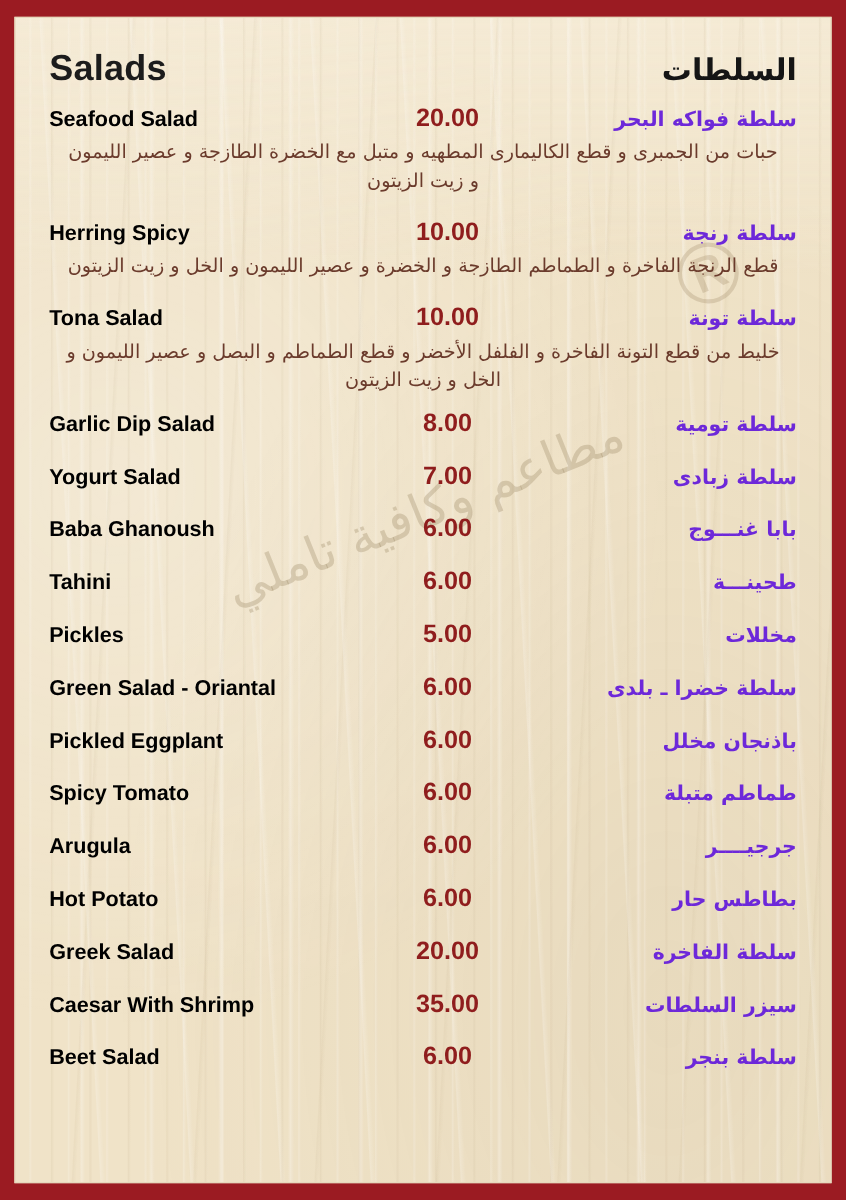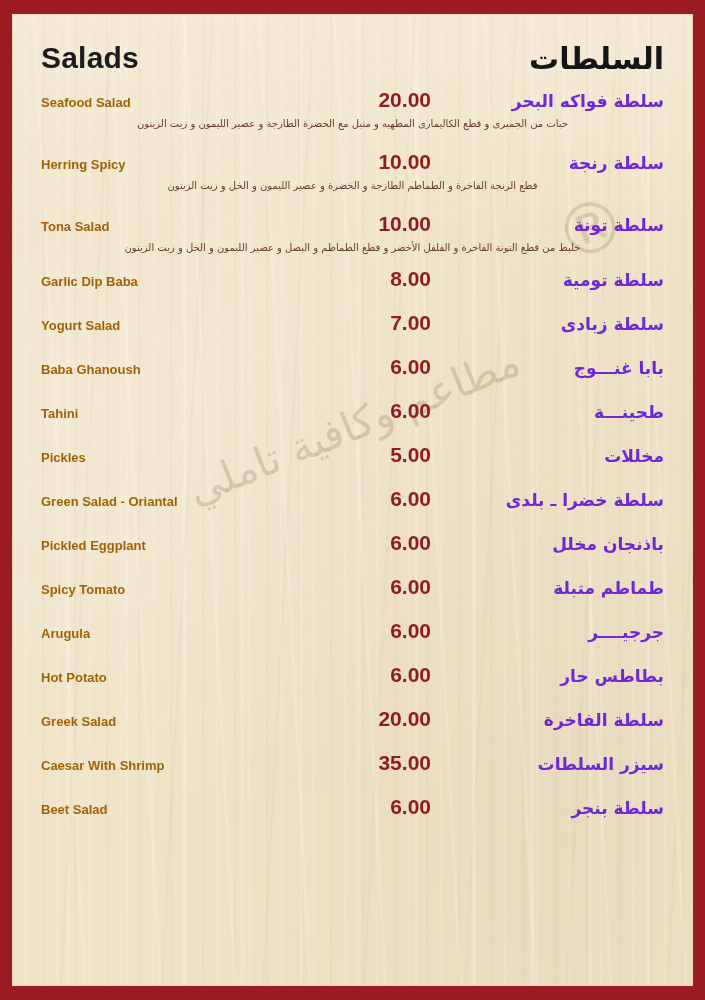--- a/index.html
+++ b/index.html
@@ -84,73 +84,73 @@
 
   .content {
     position: relative;
     z-index: 3;
     padding: 26px 26px 0 26px;
   }
 
   
   .head {
     display: flex;
-    align-items: flex-start;
+    align-items: center;
     justify-content: space-between;
     padding: 0 2px 2px 2px;
   }
   .head-en {
     font-size: 30px;
     font-weight: bold;
     color: #1c1c1c;
     letter-spacing: 0.2px;
   }
   .head-ar {
-    font-size: 30px;
+    font-size: 25px;
     font-weight: bold;
     color: #151515;
     direction: rtl;
     font-family: "DejaVu Sans", sans-serif;
   }
 
   
   .item {
     display: flex;
     align-items: baseline;
     padding: 0 2px;
   }
   .en {
     flex: 0 0 260px;
-    font-size: 13px;
-    font-weight: bold;
-    color: #a16207;
+    font-size: 18px;
+    font-weight: bold;
+    color: #000000;
     white-space: nowrap;
   }
   .price {
     flex: 0 0 130px;
-    text-align: right;
+    text-align: center;
     padding-left: 14px;
     font-size: 21px;
     font-weight: bold;
     color: #8f1d1d;
   }
   .ar {
     flex: 1 1 auto;
     text-align: right;
     direction: rtl;
     font-size: 17px;
     font-weight: bold;
     color: #6d28d9;
     font-family: "DejaVu Sans", sans-serif;
     white-space: nowrap;
   }
   .desc {
     direction: rtl;
     text-align: center;
-    font-size: 10px;
+    font-size: 16px;
     color: #6b3b2c;
     font-family: "DejaVu Sans", sans-serif;
     line-height: 1.5;
     padding: 4px 14px 2px 14px;
   }
   .big-gap { height: 17px; }
   .gap { height: 10px; }
   .row-tall { height: 44px; }
 </style>
 </head>
@@ -193,21 +193,21 @@
 
       <div class="item">
         <div class="en">Tona Salad</div>
         <div class="price">10.00</div>
         <div class="ar">سلطة تونة</div>
       </div>
       <div class="desc">خليط من قطع التونة الفاخرة و الفلفل الأخضر و قطع الطماطم و البصل و عصير الليمون و الخل و زيت الزيتون</div>
       <div class="gap"></div>
 
       <div class="item row-tall">
-        <div class="en">Garlic Dip Baba</div>
+        <div class="en">Garlic Dip Salad</div>
         <div class="price">8.00</div>
         <div class="ar">سلطة تومية</div>
       </div>
       <div class="item row-tall">
         <div class="en">Yogurt Salad</div>
         <div class="price">7.00</div>
         <div class="ar">سلطة زبادى</div>
       </div>
       <div class="item row-tall">
         <div class="en">Baba Ghanoush</div>

